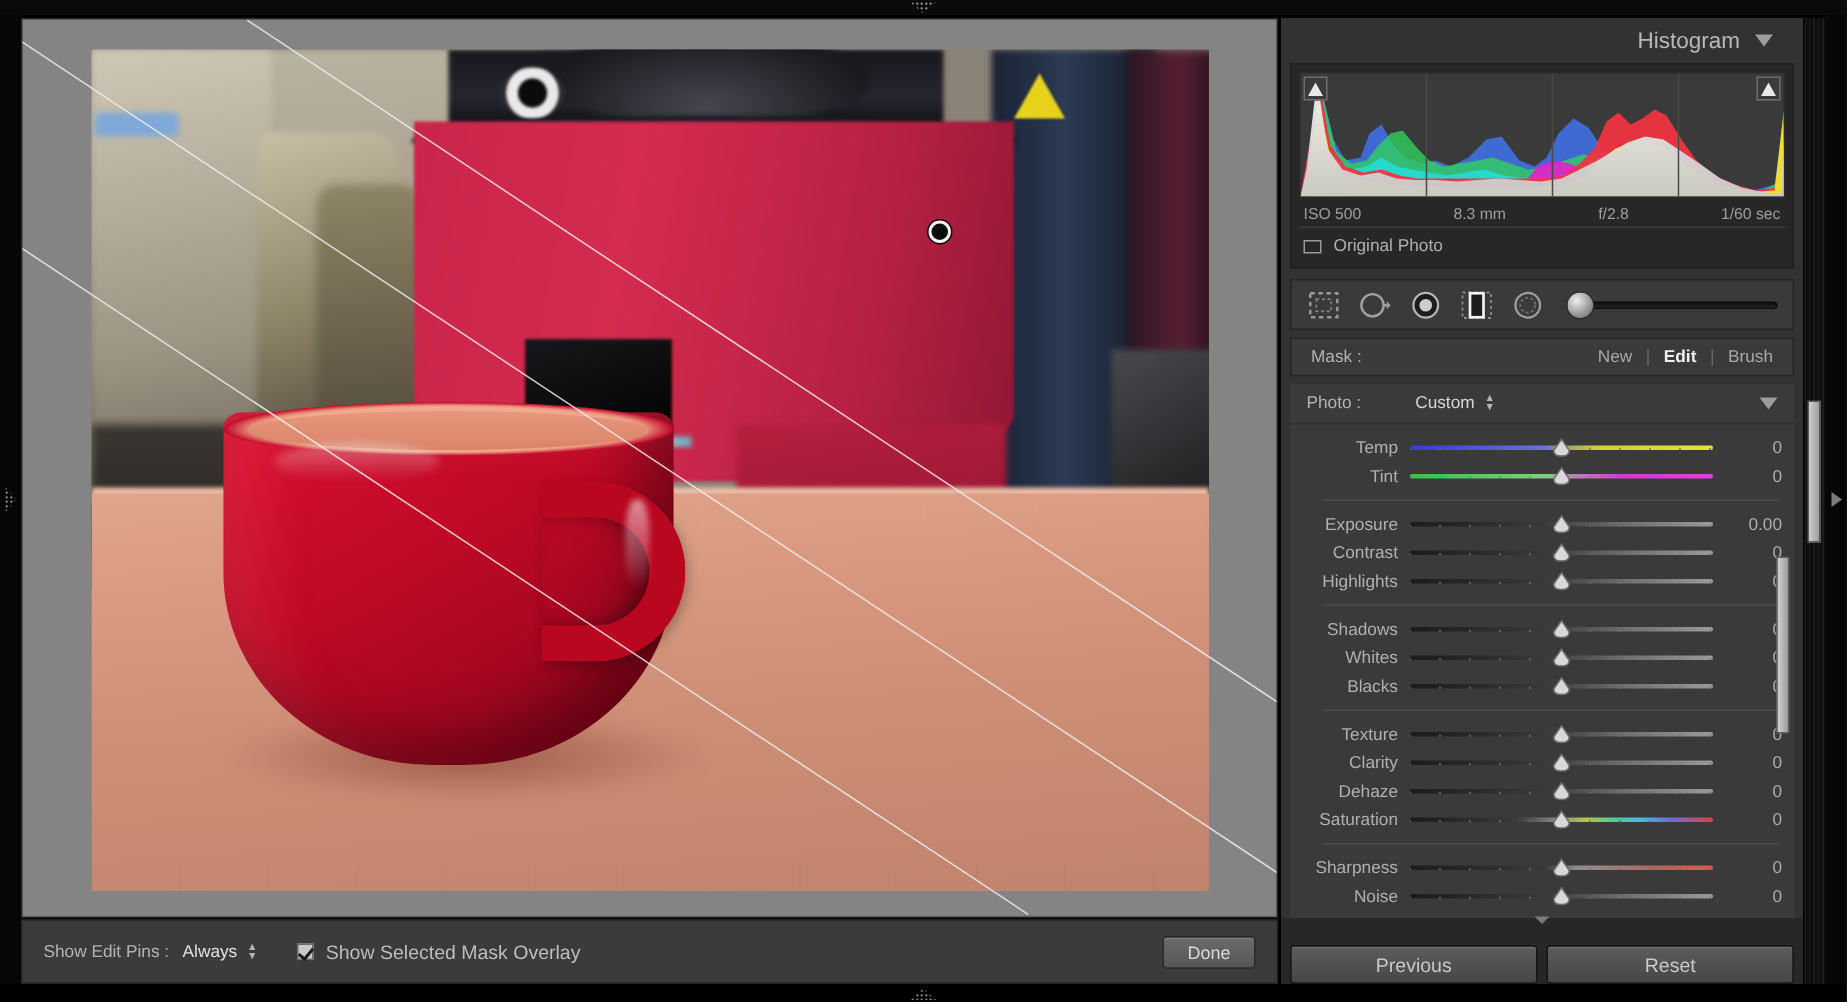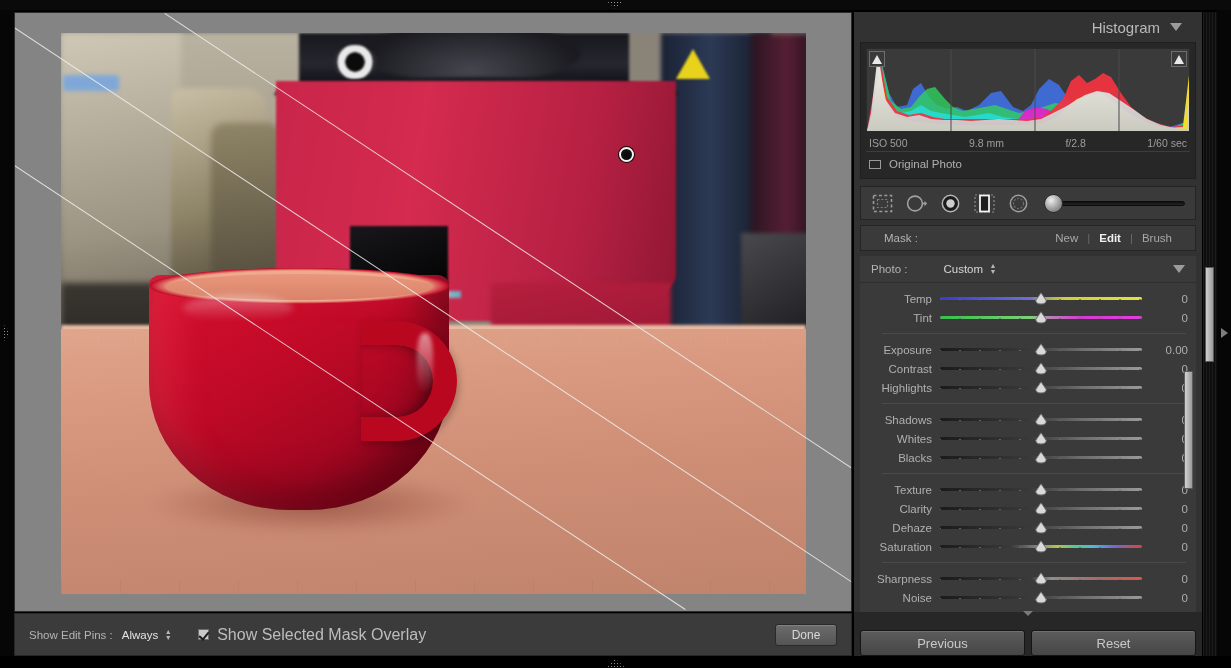--- a/index.html
+++ b/index.html
@@ -244,21 +244,21 @@
     font-size:7px; line-height:6px; text-align:center;
   }
   .cbx{
     width:11px; height:11px; background:#c9c9c9; border:1px solid #6d6d6d;
     position:relative; margin-left:26px;
   }
   .cbx:after{
     content:""; position:absolute; left:2px; top:0px; width:4px; height:8px;
     border:solid #1d1d1d; border-width:0 2px 2px 0; transform:rotate(40deg);
   }
-  .cbx-label{ color:#bdbdbd; font-size:16px; margin-left:8px; }
+  .cbx-label{ color:#bdbdbd; font-size:13px; margin-left:8px; }
   .done-btn{
     margin-left:auto; width:62px; height:22px;
     background:linear-gradient(180deg,#6c6c6c,#555);
     border:1px solid #2a2a2a; border-radius:3px;
     color:#d8d8d8; font-size:12px; display:flex; align-items:center;
     justify-content:center;
     box-shadow:inset 0 1px 0 rgba(255,255,255,.16);
   }
 
   
@@ -321,21 +321,21 @@
   }
   .amt .track{
     flex:1; height:5px; margin-left:-4px;
     background:linear-gradient(180deg,#101010,#242424);
     border:1px solid #0b0b0b; border-radius:3px;
   }
 
   .maskbar{
     margin:5px 6px 0; height:26px; background:#3a3a3a;
     border:1px solid #242424; display:flex; align-items:center;
-    padding:0 23px; color:#b3b3b3; font-size:11.5px;
+    padding:0 13px; color:#b3b3b3; font-size:11.5px;
   }
   .maskbar .right{ margin-left:auto; display:flex; align-items:center; gap:9px; }
   .maskbar .itm{ color:#a8a8a8;text-align:right; }
   .maskbar .itm.on{ color:#f0f0f0; font-weight:bold; }
   .maskbar .sep{ color:#6a6a6a; }
 
   .effectbar{
     margin:5px 6px 0; height:27px; background:#3a3a3a;
     display:flex; align-items:center; padding:0 11px; color:#b3b3b3;
     font-size:11.5px; border-bottom:1px solid #2f2f2f;
@@ -535,21 +535,21 @@
         </svg>
         <div class="clip" style="left:2px">
           <i></i>
         </div>
         <div class="clip" style="right:2px">
           <i></i>
         </div>
       </div>
       <div class="hist-meta">
         <span>ISO 500</span>
-        <span>9.8 mm</span>
+        <span>8.3 mm</span>
         <span>f/2.8</span>
         <span>1/60 sec</span>
       </div>
       <div class="orig-row">
         <span class="orig-box"></span>
         <span>Original Photo</span>
       </div>
     </div>
 
     <div class="tools">

